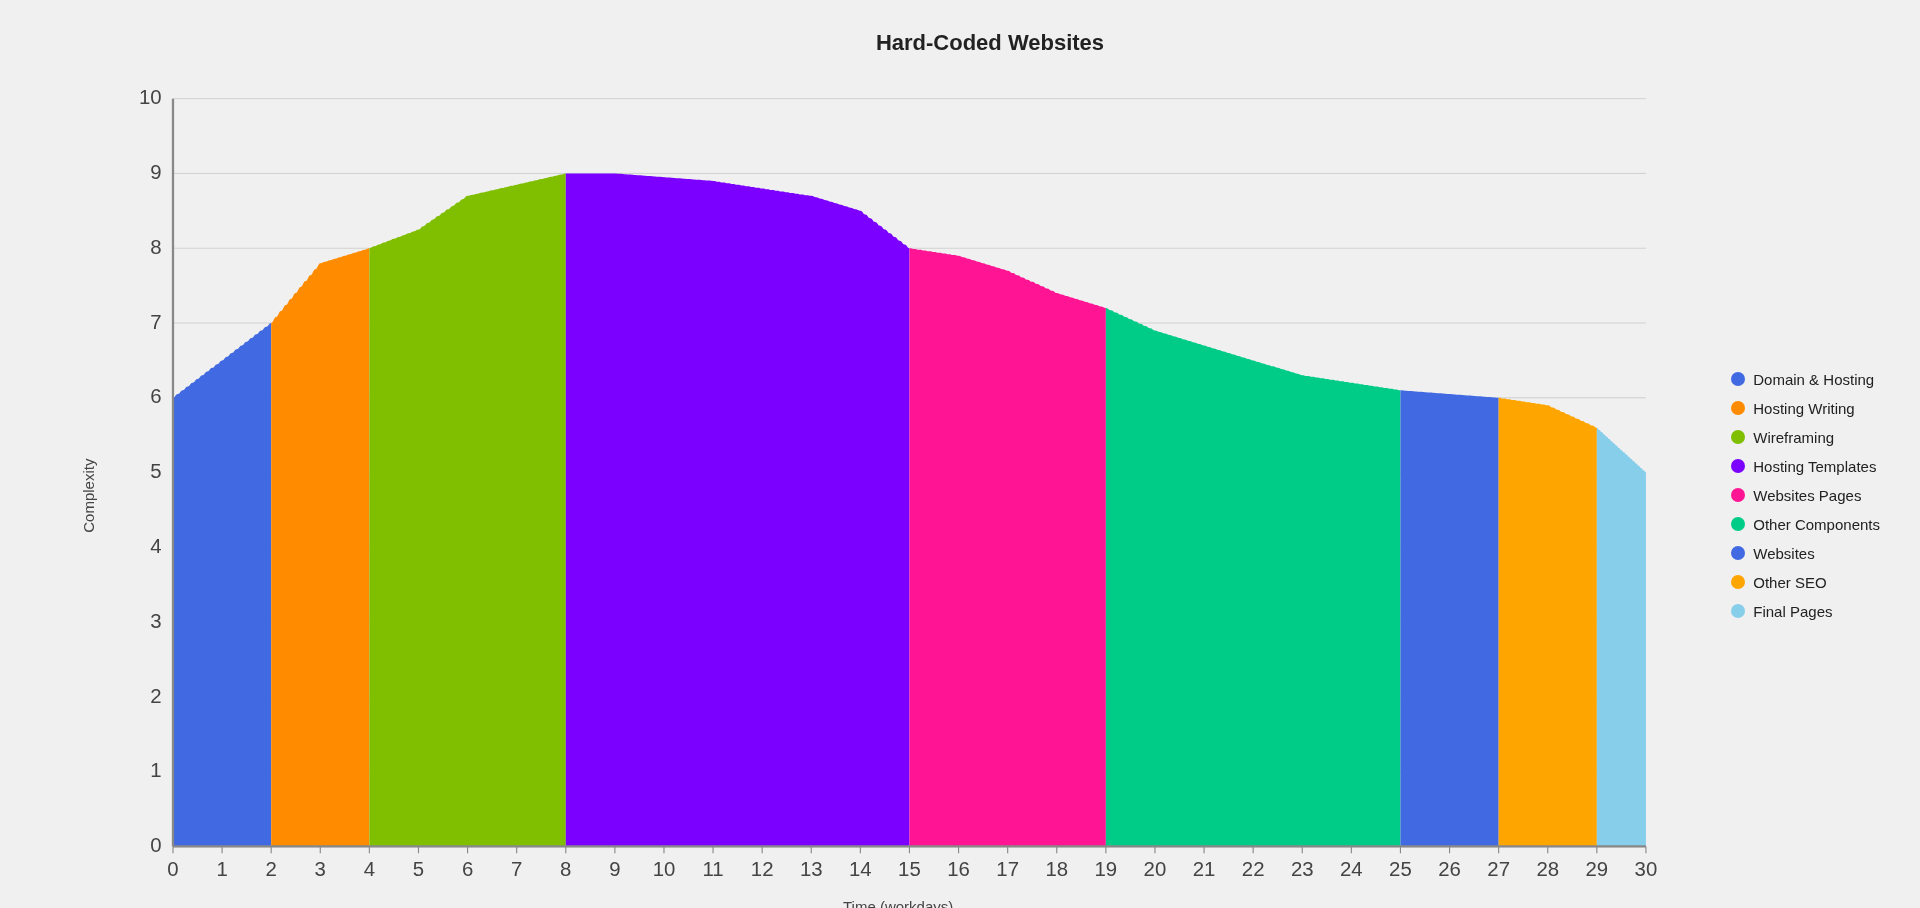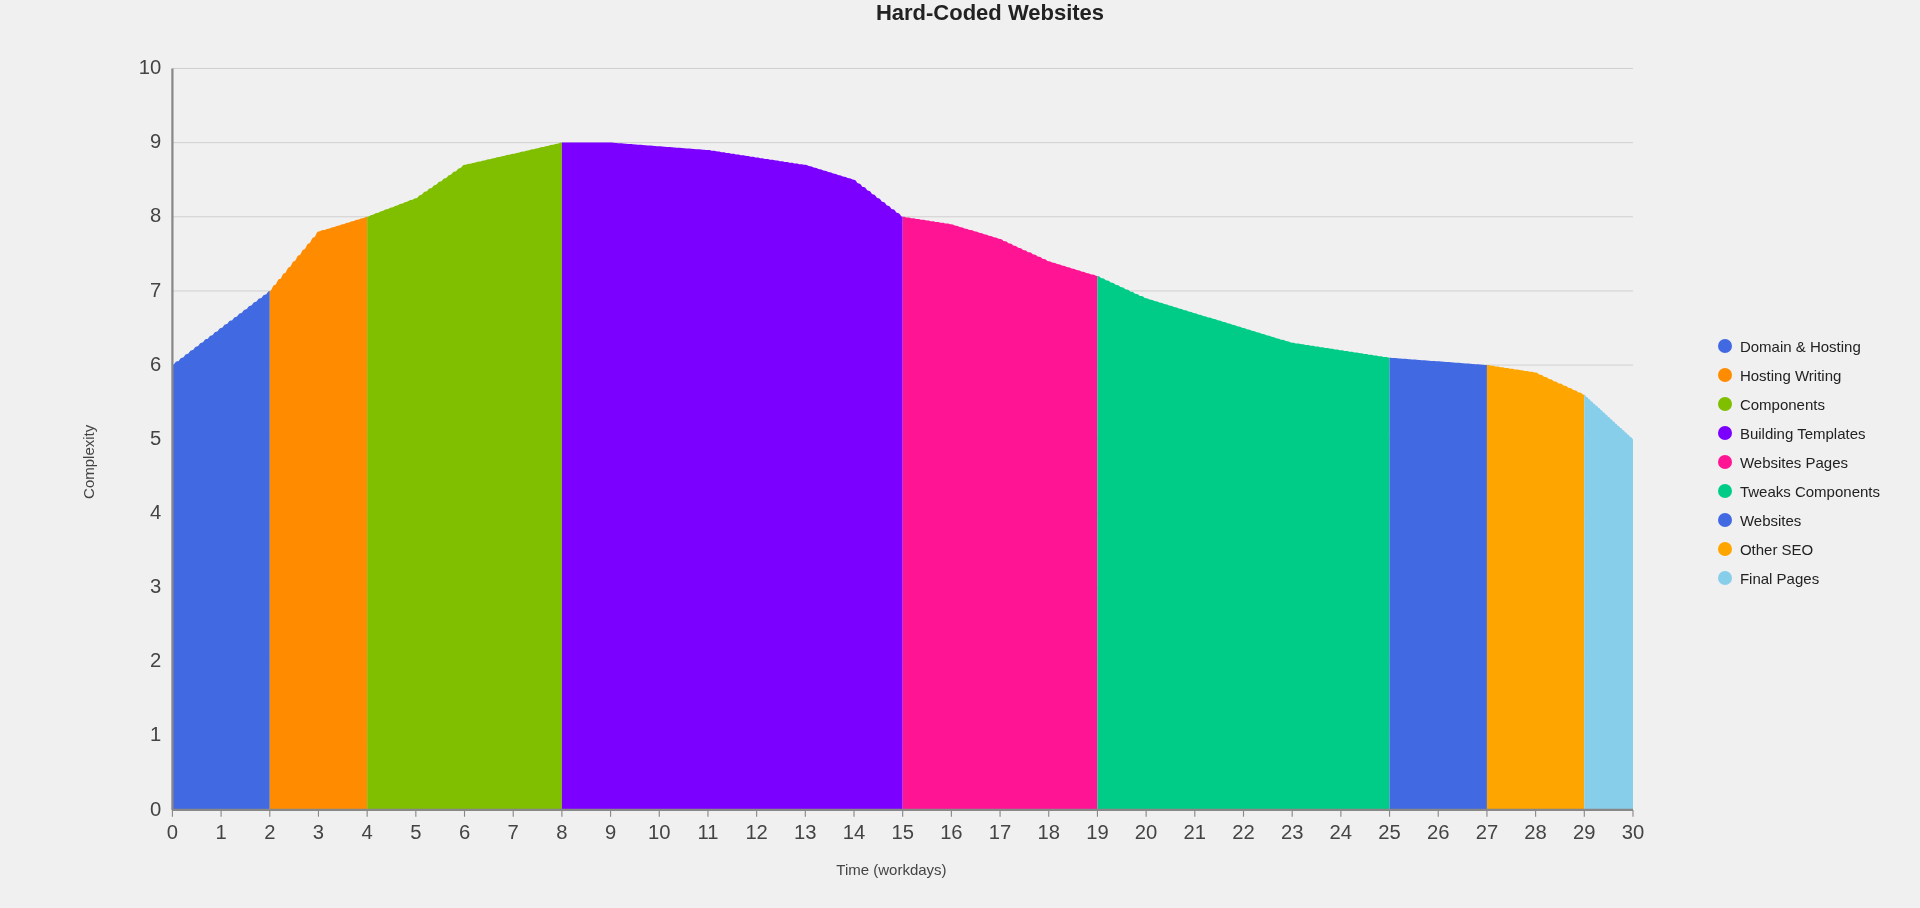--- a/index.html
+++ b/index.html
@@ -14,21 +14,20 @@
     }
     .chart-container {
       background: #f0f0f0;
       width: 1920px;
       height: 908px;
       position: relative;
       display: flex;
       flex-direction: column;
       align-items: center;
       padding: 30px 20px 60px 80px;
-      justify-content: center;
     }
     .chart-title {
       font-size: 22px;
       font-weight: bold;
       color: #222;
       margin-bottom: 20px;
       text-align: center;
       width: 100%;
       padding-left: 0;
     }
@@ -209,33 +208,33 @@
         <div class="legend-item">
           <div class="legend-dot" style="background:#4169E1"></div>
           <span>Domain &amp; Hosting</span>
         </div>
         <div class="legend-item">
           <div class="legend-dot" style="background:#FF8C00"></div>
           <span>Hosting Writing</span>
         </div>
         <div class="legend-item">
           <div class="legend-dot" style="background:#7FBF00"></div>
-          <span>Components</span>
+          <span>Wireframing</span>
         </div>
         <div class="legend-item">
           <div class="legend-dot" style="background:#7B00FF"></div>
-          <span>Building Templates</span>
+          <span>Hosting Templates</span>
         </div>
         <div class="legend-item">
           <div class="legend-dot" style="background:#FF1493"></div>
           <span>Websites Pages</span>
         </div>
         <div class="legend-item">
           <div class="legend-dot" style="background:#00CC88"></div>
-          <span>Tweaks Components</span>
+          <span>Other Components</span>
         </div>
         <div class="legend-item">
           <div class="legend-dot" style="background:#4169E1"></div>
           <span>Websites</span>
         </div>
         <div class="legend-item">
           <div class="legend-dot" style="background:#FFA500"></div>
           <span>Other SEO</span>
         </div>
         <div class="legend-item">

